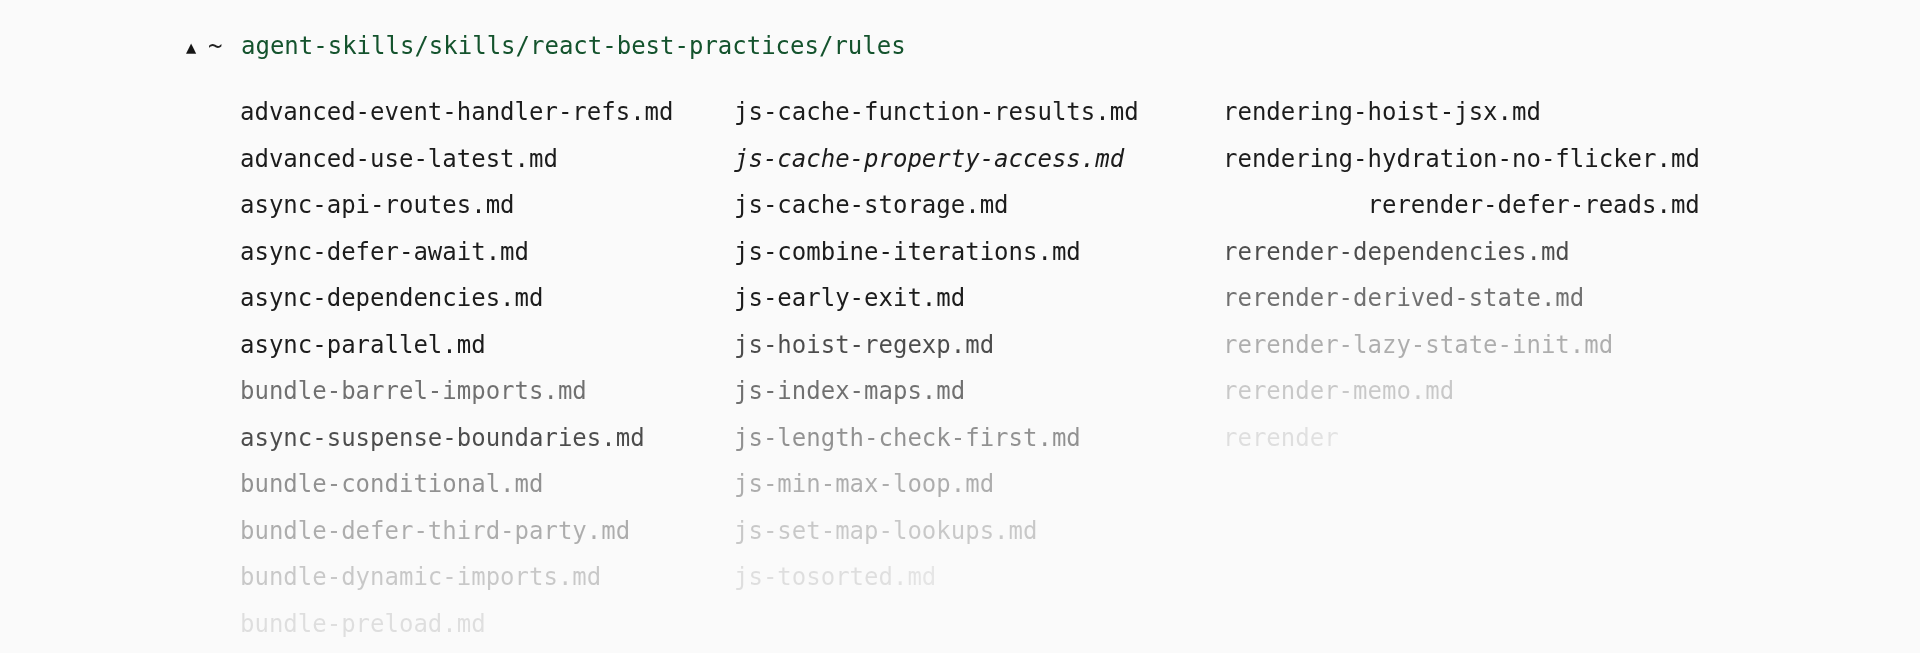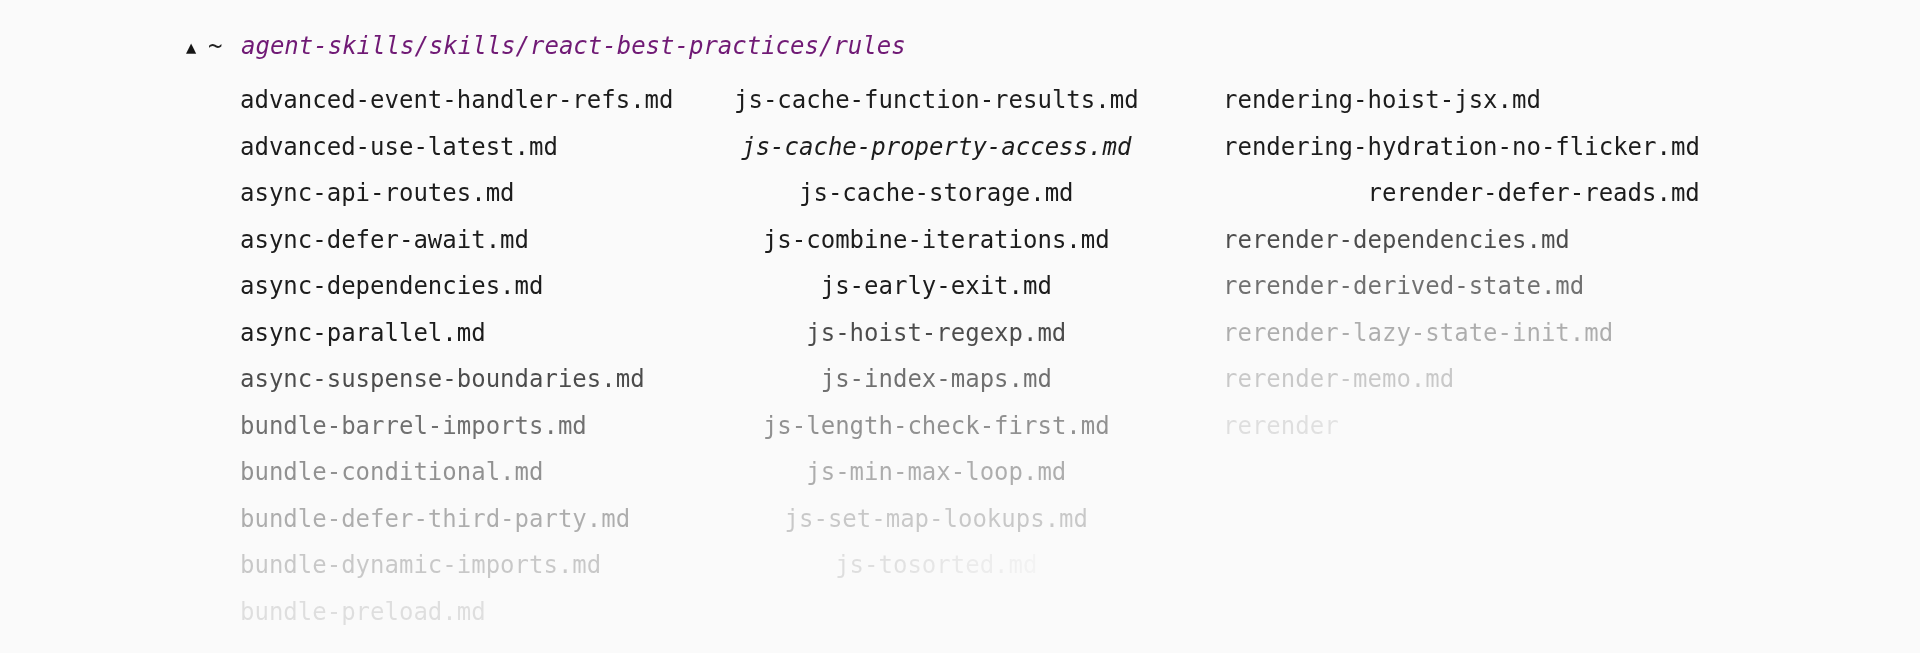--- a/index.html
+++ b/index.html
@@ -17,29 +17,28 @@
     font-size: 17px; line-height: 17px; color: #151515;
     cursor: pointer; user-select: none;
   }
   .tilde {
     position: absolute; left: 208px; top: 32px;
     font-size: 24px; line-height: 28px; color: #222222;
   }
   .path {
     position: absolute; left: 241px; top: 32px;
     font-size: 24px; line-height: 28px;
-    color: #701a75; text-decoration: none; cursor: pointer;
+    color: #14532d; text-decoration: none; cursor: pointer;
     white-space: pre;
-    font-style: italic;
   }
 
   
-  .col { position: absolute; top: 77px; }
+  .col { position: absolute; top: 89px; }
   .col-0 { left: 240px; }
-  .col-1 { left: 734px; text-align: center; }
+  .col-1 { left: 734px; }
   .col-2 { left: 1223px; }
   .file {
     height: 46.5px; line-height: 46.5px;
     font-size: 24px; color: #1c1c1c;
     white-space: pre;
   }
   
   .fade-tail-0 {
     -webkit-mask-image: linear-gradient(to right, #000 55%, transparent 98%);
             mask-image: linear-gradient(to right, #000 55%, transparent 98%);
@@ -63,22 +62,22 @@
     <a class="path">agent-skills/skills/react-best-practices/rules</a>
   </div>
   <div id="cols">
       <div class="col col-0">
         <div class="file" style="opacity: 1;">advanced-event-handler-refs.md</div>
         <div class="file" style="opacity: 1;">advanced-use-latest.md</div>
         <div class="file" style="opacity: 1;">async-api-routes.md</div>
         <div class="file" style="opacity: 1;">async-defer-await.md</div>
         <div class="file" style="opacity: 1;">async-dependencies.md</div>
         <div class="file" style="opacity: 1;">async-parallel.md</div>
+        <div class="file" style="opacity: 0.62;">bundle-barrel-imports.md</div>
         <div class="file" style="opacity: 0.78;">async-suspense-boundaries.md</div>
-        <div class="file" style="opacity: 0.62;">bundle-barrel-imports.md</div>
         <div class="file" style="opacity: 0.47;">bundle-conditional.md</div>
         <div class="file" style="opacity: 0.34;">bundle-defer-third-party.md</div>
         <div class="file" style="opacity: 0.22;">bundle-dynamic-imports.md</div>
         <div class="file fade-tail-0" style="opacity: 0.12;">bundle-preload.md</div>
       </div>
       <div class="col col-1">
         <div class="file" style="opacity: 1;">js-cache-function-results.md</div>
         <div class="file" style="opacity: 1; font-style: italic;">js-cache-property-access.md</div>
         <div class="file" style="opacity: 1;">js-cache-storage.md</div>
         <div class="file" style="opacity: 1;">js-combine-iterations.md</div>

